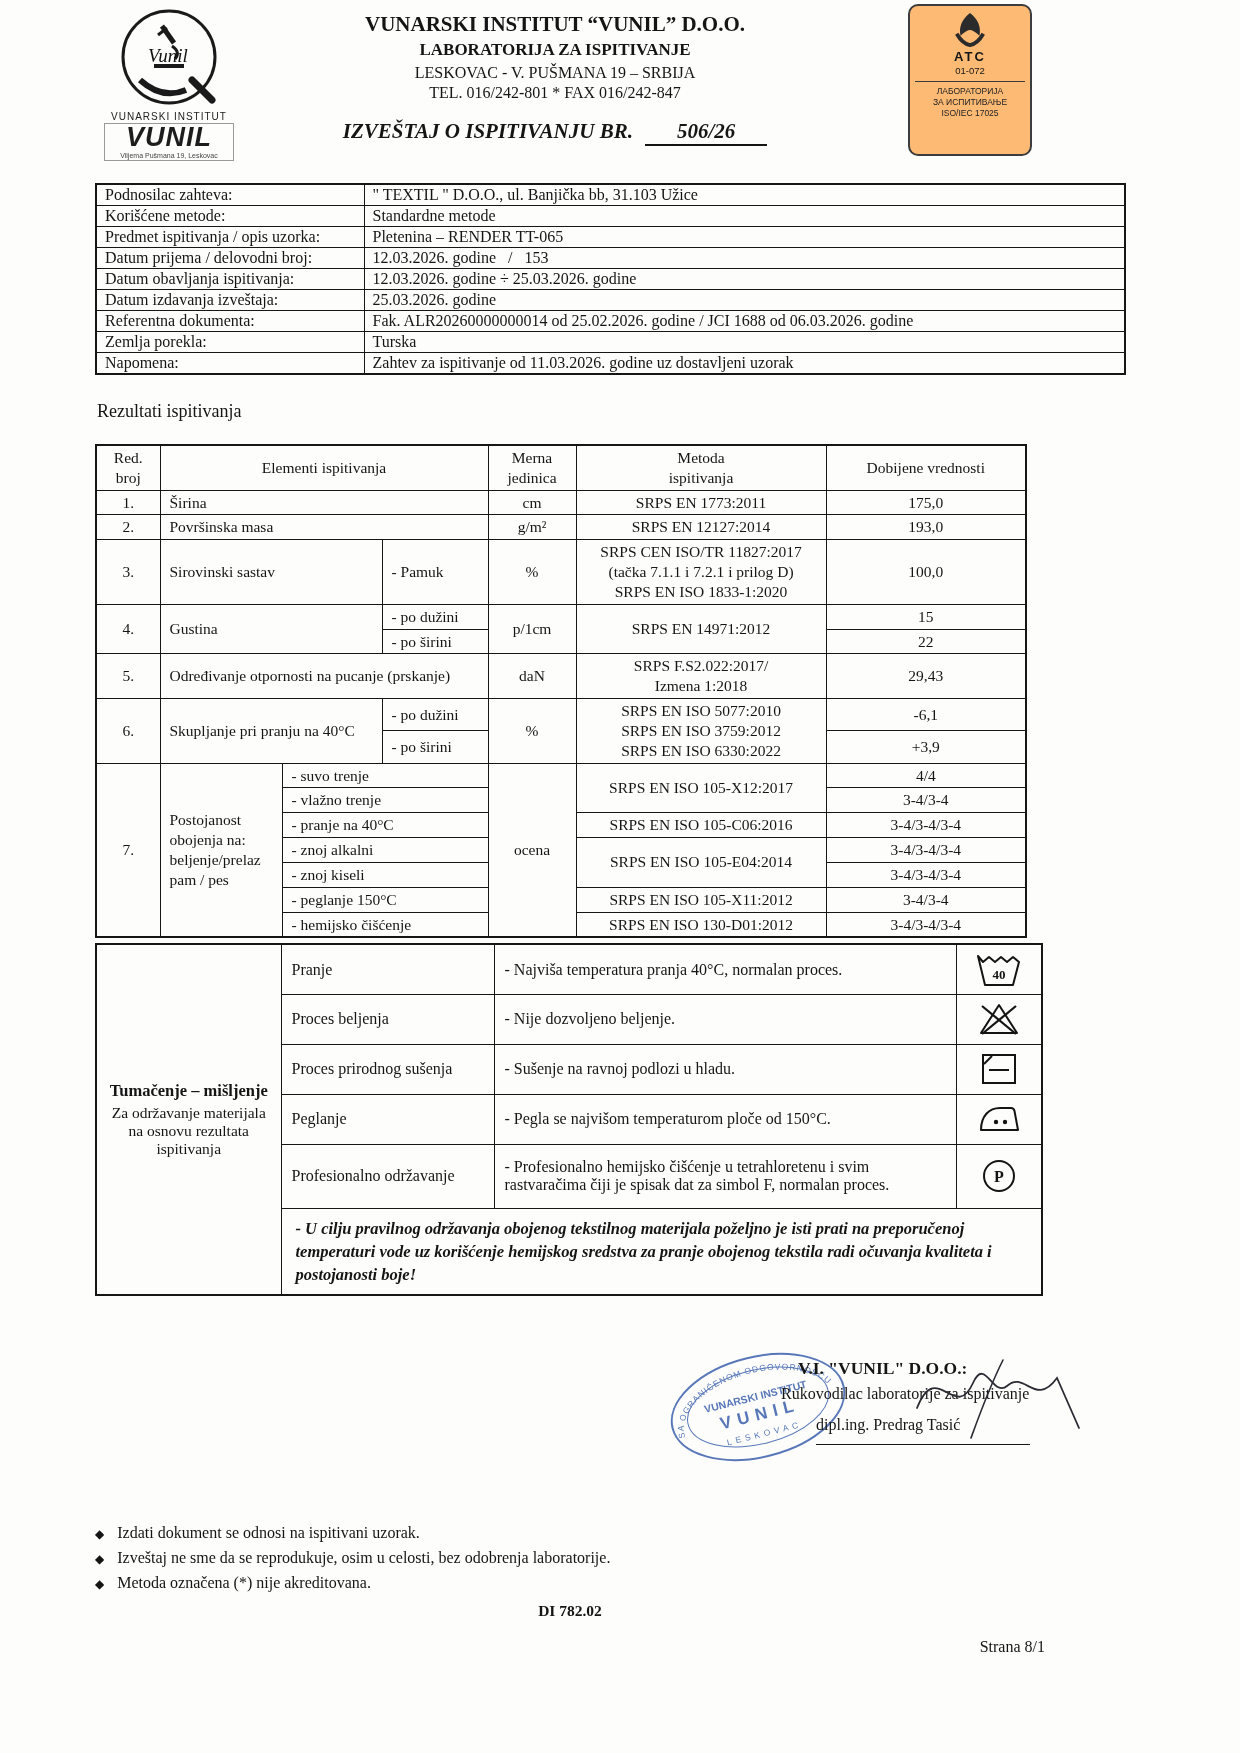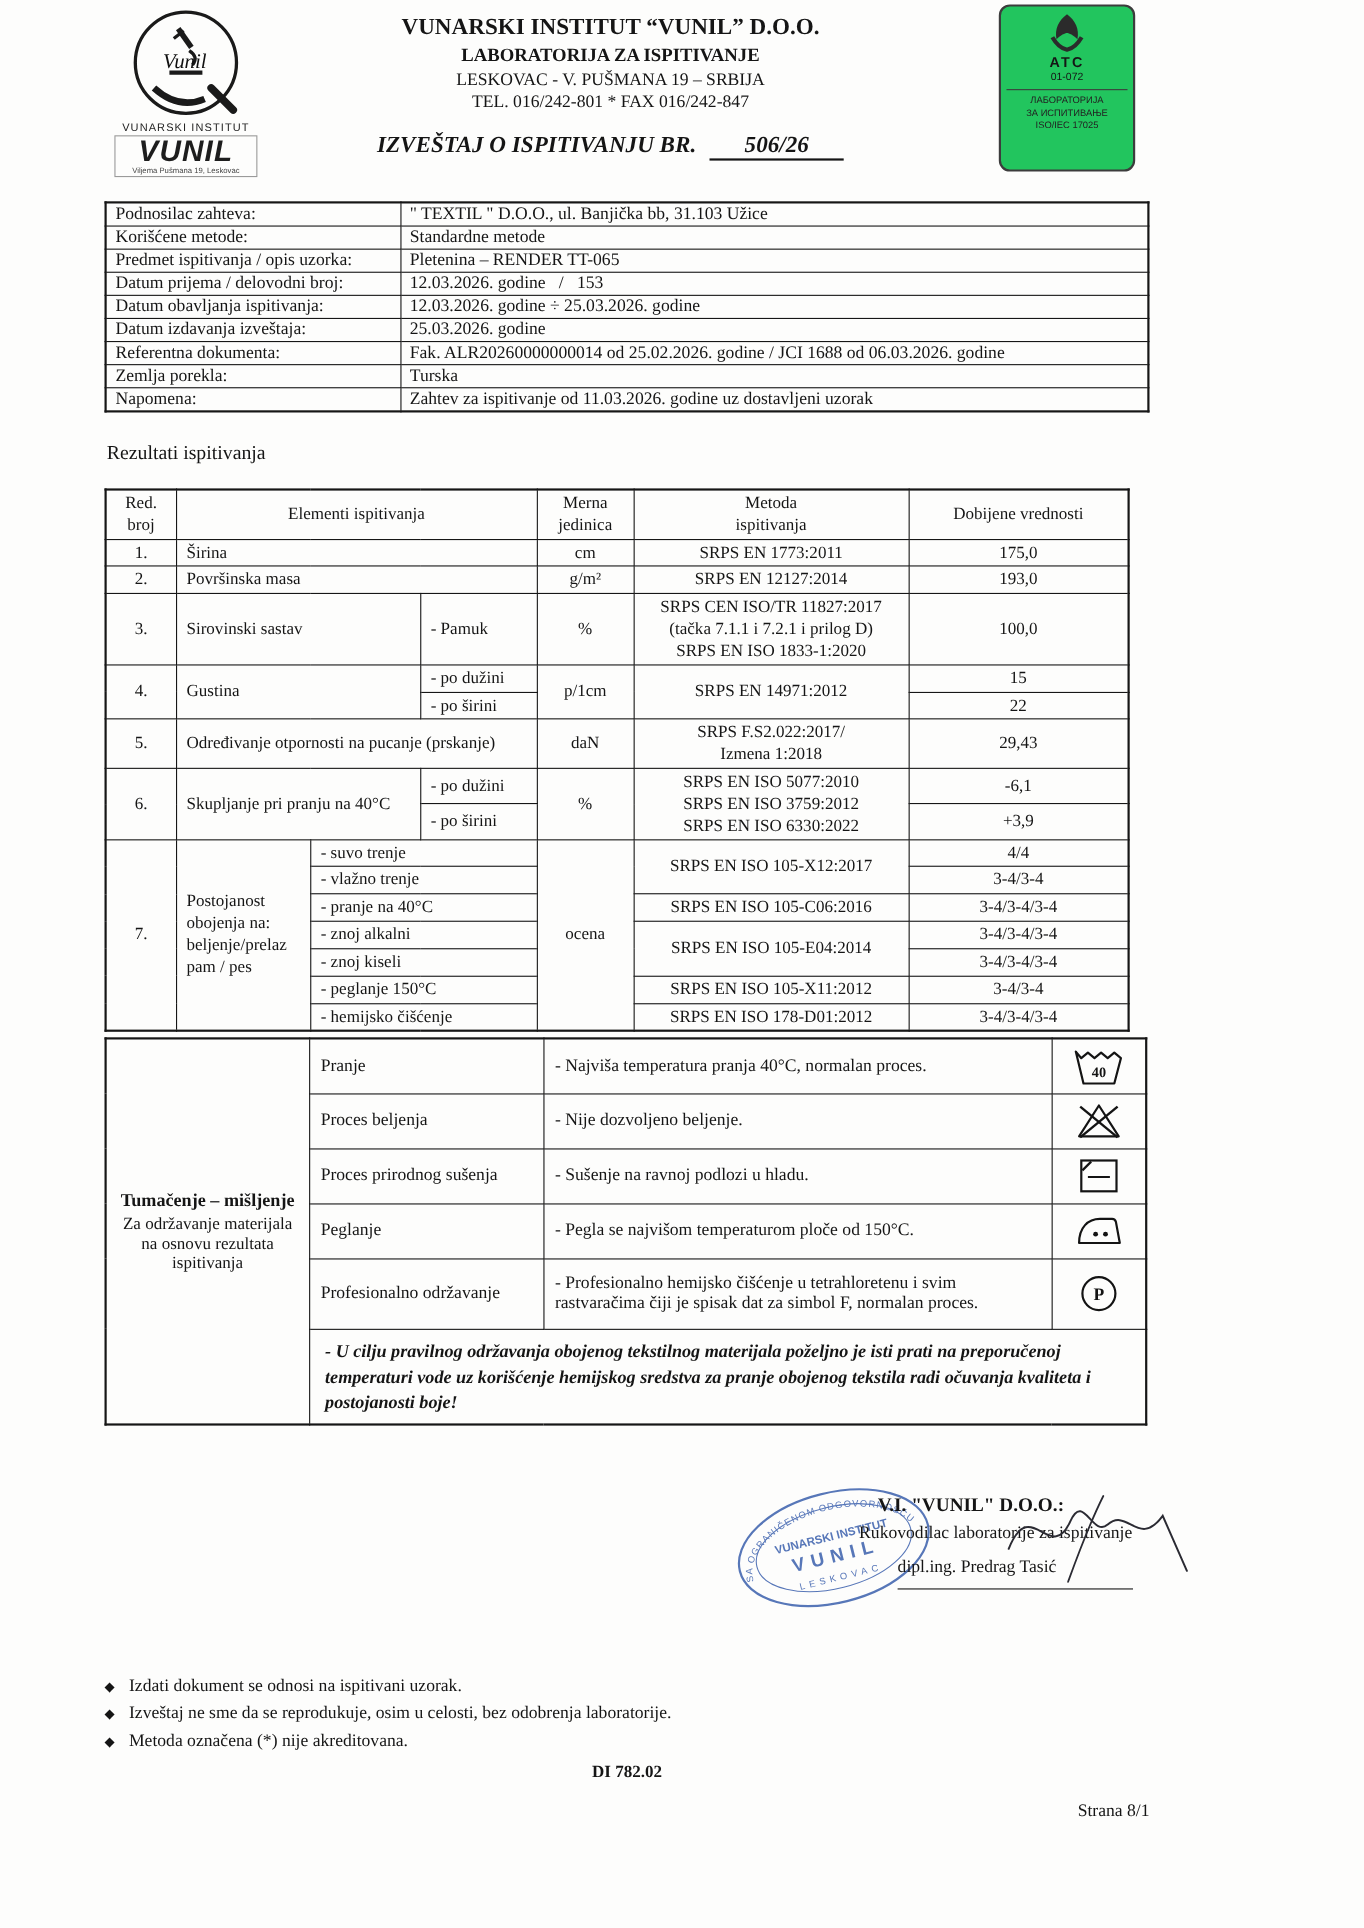--- a/index.html
+++ b/index.html
@@ -15,28 +15,28 @@
   .wordmark-box { border:1px solid #9a9a9a; margin:1px 8px 0; padding:0 2px 1px; }
   .wordmark { font-family:"Liberation Sans","DejaVu Sans",sans-serif; font-weight:bold; font-style:italic; font-size:27px; letter-spacing:1px; color:#1d1d1d; line-height:1; }
   .logo-addr { font-family:"Liberation Sans","DejaVu Sans",sans-serif; font-size:7px; color:#444; margin-top:1px; }
   .center-head { position:absolute; left:255px; top:12px; width:600px; text-align:center; }
   .inst-name { font-size:21px; font-weight:bold; }
   .lab-name { font-size:17px; font-weight:bold; margin-top:3px; }
   .addr-line { font-size:16px; margin-top:4px; }
   .tel-line { font-size:16px; margin-top:2px; }
   .report-line { margin-top:17px; font-size:21px; font-weight:bold; font-style:italic; }
   .report-no { border-bottom:2.2px solid #151515; padding:0 32px 1px; margin-left:12px; }
-  .atc-box { position:absolute; left:908px; top:4px; width:124px; height:152px; border:2px solid #3c3c3c; border-radius:10px; text-align:center; padding-top:5px; background:#22c55e; }
+  .atc-box { position:absolute; left:908px; top:4px; width:124px; height:152px; border:2px solid #3c3c3c; border-radius:10px; text-align:center; padding-top:5px; background:#fdba74; }
   .atc-code { font-family:"Liberation Sans","DejaVu Sans",sans-serif; font-weight:bold; font-size:13px; letter-spacing:2px; margin-top:0px; }
   .atc-num { font-family:"Liberation Sans","DejaVu Sans",sans-serif; font-size:9.5px; margin-top:1px; }
   .atc-div { border-top:1.5px solid #3c3c3c; margin:5px 5px 4px; }
   .atc-small { font-family:"Liberation Sans","DejaVu Sans",sans-serif; font-size:8.5px; line-height:1.3; color:#222; }
   
   .content { position:absolute; left:95px; top:183px; width:950px; }
-  .info-table { border-collapse:collapse; table-layout:fixed; width:950px; border:2.5px solid #161616; font-size:16px; }
+  .info-table { border-collapse:collapse; table-layout:fixed; width:1031px; border:2.5px solid #161616; font-size:16px; }
   .info-table td { border:1.3px solid #161616; padding:1px 8px; height:21px; vertical-align:middle; }
   .section-title { font-size:18px; font-weight:normal; margin:26px 0 16px 2px; }
   .results-table { border-collapse:collapse; table-layout:fixed; width:930px; margin-top:22px; font-size:15.5px; border:2.5px solid #161616; }
   .results-table th, .results-table td { border:1.4px solid #161616; padding:2px 5px; vertical-align:middle; line-height:1.28; font-weight:normal; }
   .results-table th { height:42px; }
   .c { text-align:center; }
   .l { text-align:left; padding-left:9px !important; }
   .pre { white-space:pre-line; }
   .care-table { border-collapse:collapse; table-layout:fixed; width:946px; margin-top:5px; font-size:16px; border:2.5px solid #161616; }
   .care-table td { border:1.4px solid #161616; vertical-align:middle; padding:5px 10px; }
@@ -270,21 +270,21 @@
           <td class="l" colspan="2">- znoj kiseli</td>
           <td class="c">3-4/3-4/3-4</td>
         </tr>
         <tr>
           <td class="l" colspan="2">- peglanje 150°C</td>
           <td class="c">SRPS EN ISO 105-X11:2012</td>
           <td class="c">3-4/3-4</td>
         </tr>
         <tr>
           <td class="l" colspan="2">- hemijsko čišćenje</td>
-          <td class="c">SRPS EN ISO 178-D01:2012</td>
+          <td class="c">SRPS EN ISO 130-D01:2012</td>
           <td class="c">3-4/3-4/3-4</td>
         </tr>
       </tbody>
     </table>
 
     <table class="care-table">
       <colgroup>
           <col style="width:185px">
           <col style="width:213px">
           <col style="width:462px">

